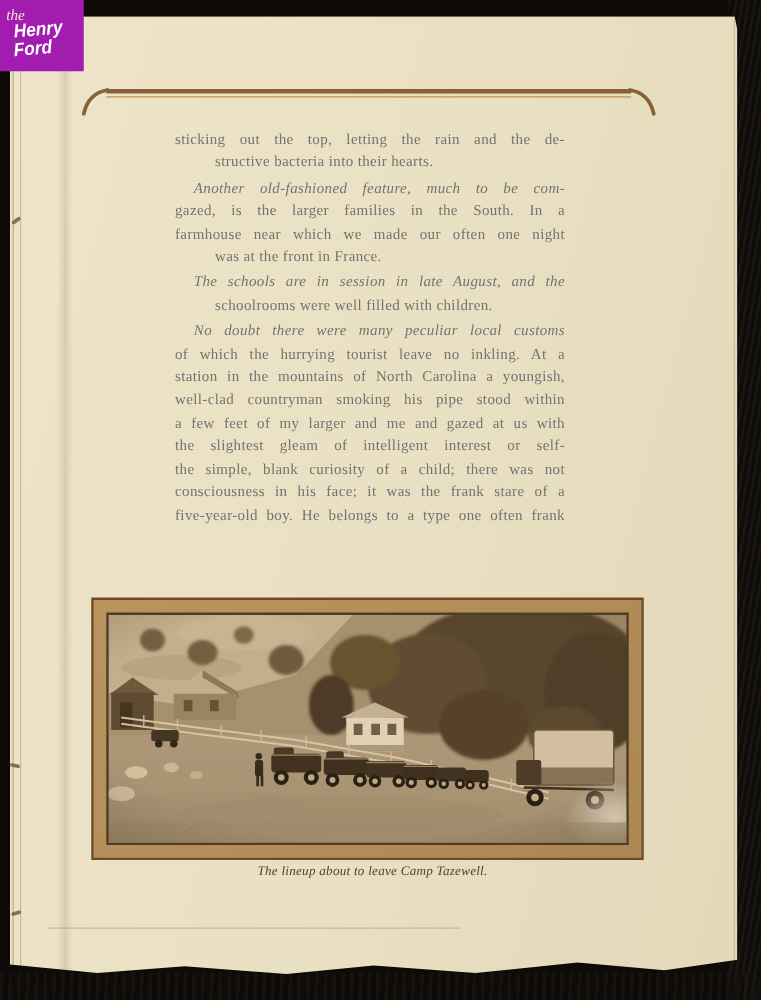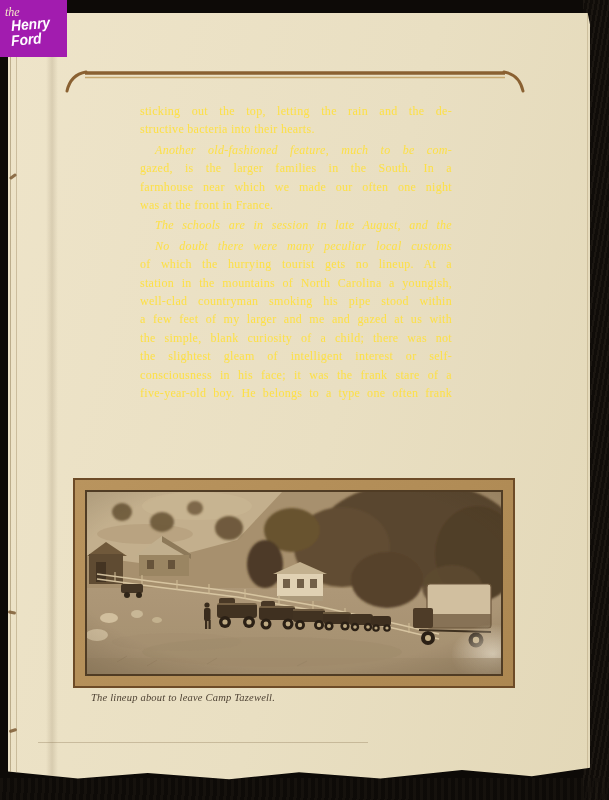--- a/index.html
+++ b/index.html
@@ -60,41 +60,41 @@
   .logo .ford{
     position:absolute;left:11px;top:32px;font-family:"Liberation Sans",sans-serif;
     font-weight:bold;font-size:15px;color:#ffffff;transform:rotate(-5deg) scaleX(.92);
     transform-origin:left center;white-space:nowrap;
   }
   
   .head-rule{position:absolute;left:55px;top:56px;width:475px;height:42px;}
   
   .text-block{
     position:absolute;left:140px;top:102px;width:312px;
-    color:#fde047;font-size:12px;line-height:18.4px;letter-spacing:.3px;
+    color:#737373;font-size:12px;line-height:18.4px;letter-spacing:.3px;
   }
   .para{margin:0;}
   .para + .para{margin-top:2px;}
   .line{text-align:justify;text-align-last:justify;white-space:normal;}
-  .line.left{text-align-last:left;}
+  .line.left{text-align-last:left;margin-left:32px;}
   .line.indent{text-indent:15px;font-style:italic;}
   
   .photo-frame{
     position:absolute;left:73px;top:478px;width:442px;height:210px;
     box-sizing:border-box;border:2px solid #6d4b27;
     background:linear-gradient(135deg,#b9945e,#ac8751);
     padding:10px;
   }
   .photo-inner{
     width:100%;height:100%;box-sizing:border-box;border:2px solid #503c24;
     background:#b5a07f;
   }
   .photo-inner svg{display:block;width:100%;height:100%;}
   .caption{
-    position:absolute;left:91px;top:692px;width:442px;text-align:left;
+    position:absolute;left:77px;top:692px;width:442px;text-align:center;
     font-style:italic;font-size:10.5px;color:#4e4234;letter-spacing:.2px;
   }
 </style>
 </head>
 <body>
 
 <div class="cloth"></div>
 <div class="cloth-bottom"></div>
 
 <div class="page">
@@ -128,29 +128,30 @@
     <div class="line left">structive bacteria into their hearts.</div>
   </div>
   <div class="para">
     <div class="line indent">Another old-fashioned feature, much to be com-</div>
     <div class="line">gazed, is the larger families in the South. In a</div>
     <div class="line">farmhouse near which we made our often one night</div>
     <div class="line left">was at the front in France.</div>
   </div>
   <div class="para">
     <div class="line indent">The schools are in session in late August, and the</div>
+    <div class="line left">schoolrooms were well filled with children.</div>
   </div>
   <div class="para">
     <div class="line indent">No doubt there were many peculiar local customs</div>
-    <div class="line">of which the hurrying tourist gets no lineup. At a</div>
+    <div class="line">of which the hurrying tourist leave no inkling. At a</div>
     <div class="line">station in the mountains of North Carolina a youngish,</div>
     <div class="line">well-clad countryman smoking his pipe stood within</div>
     <div class="line">a few feet of my larger and me and gazed at us with</div>
+    <div class="line">the slightest gleam of intelligent interest or self-</div>
     <div class="line">the simple, blank curiosity of a child; there was not</div>
-    <div class="line">the slightest gleam of intelligent interest or self-</div>
     <div class="line">consciousness in his face; it was the frank stare of a</div>
     <div class="line">five-year-old boy. He belongs to a type one often frank</div>
   </div>
 </div>
 
 <div class="photo-frame">
   <div class="photo-inner">
     <svg viewBox="0 0 414 182" preserveAspectRatio="none">
       <defs>
         <linearGradient id="gField" x1="0" y1="0" x2="0" y2="1">

